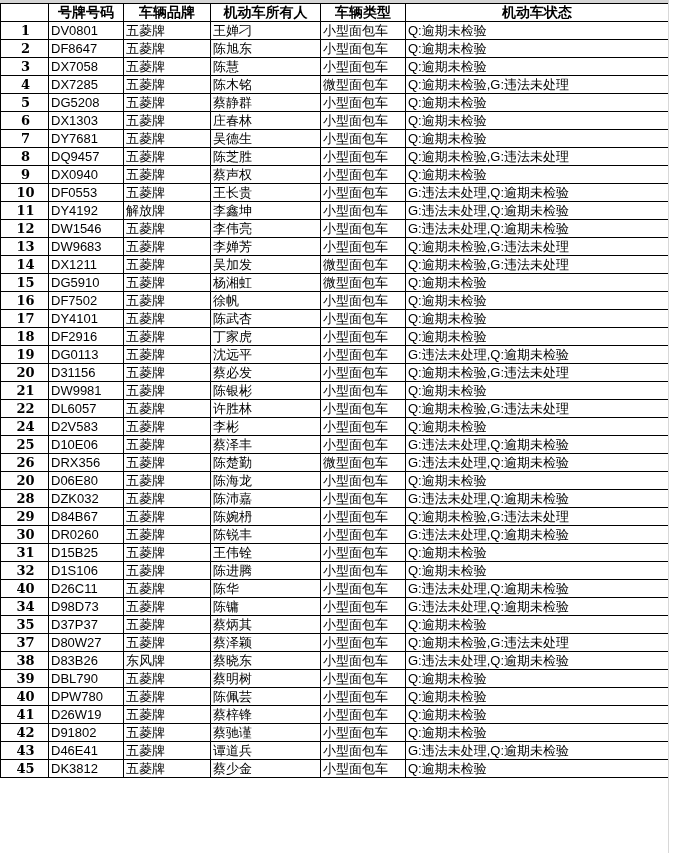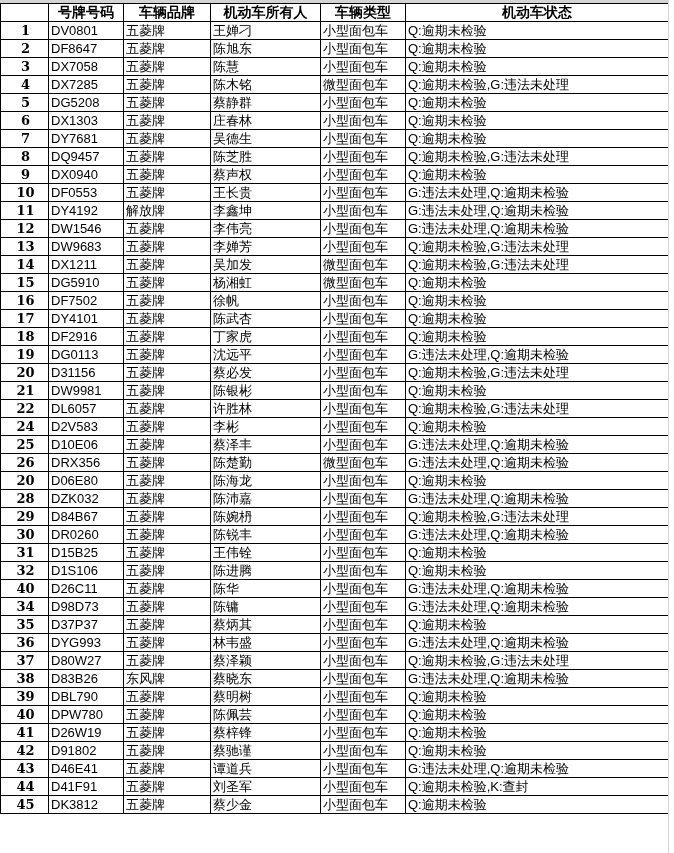--- a/index.html
+++ b/index.html
@@ -307,28 +307,20 @@
       </tr>
       <tr>
         <td class="num">35</td>
         <td class="plate">D37P37</td>
         <td class="brand">五菱牌</td>
         <td class="owner">蔡炳其</td>
         <td class="type">小型面包车</td>
         <td class="status">Q:逾期未检验</td>
       </tr>
       <tr>
-        <td class="num">36</td>
-        <td class="plate">DYG993</td>
-        <td class="brand">五菱牌</td>
-        <td class="owner">林韦盛</td>
-        <td class="type">小型面包车</td>
-        <td class="status">G:违法未处理,Q:逾期未检验</td>
-      </tr>
-      <tr>
         <td class="num">37</td>
         <td class="plate">D80W27</td>
         <td class="brand">五菱牌</td>
         <td class="owner">蔡泽颖</td>
         <td class="type">小型面包车</td>
         <td class="status">Q:逾期未检验,G:违法未处理</td>
       </tr>
       <tr>
         <td class="num">38</td>
         <td class="plate">D83B26</td>
@@ -369,28 +361,20 @@
         <td class="type">小型面包车</td>
         <td class="status">Q:逾期未检验</td>
       </tr>
       <tr>
         <td class="num">43</td>
         <td class="plate">D46E41</td>
         <td class="brand">五菱牌</td>
         <td class="owner">谭道兵</td>
         <td class="type">小型面包车</td>
         <td class="status">G:违法未处理,Q:逾期未检验</td>
-      </tr>
-      <tr>
-        <td class="num">44</td>
-        <td class="plate">D41F91</td>
-        <td class="brand">五菱牌</td>
-        <td class="owner">刘圣军</td>
-        <td class="type">小型面包车</td>
-        <td class="status">Q:逾期未检验,K:查封</td>
       </tr>
       <tr>
         <td class="num">45</td>
         <td class="plate">DK3812</td>
         <td class="brand">五菱牌</td>
         <td class="owner">蔡少金</td>
         <td class="type">小型面包车</td>
         <td class="status">Q:逾期未检验</td>
       </tr>
     </tbody>

